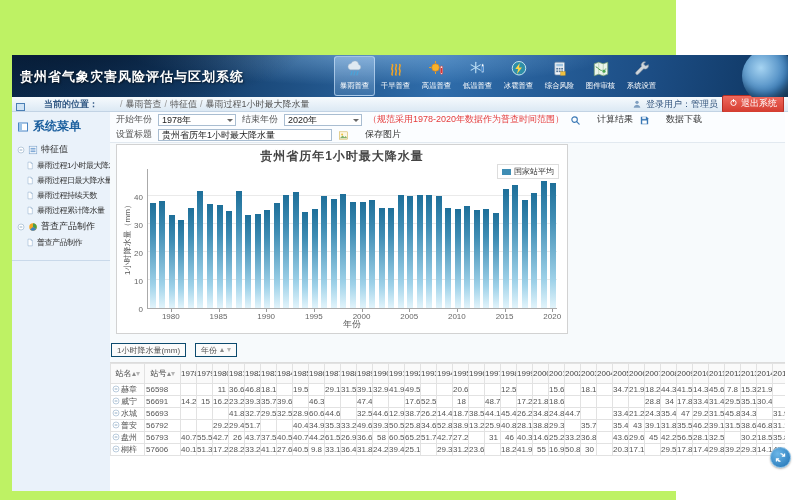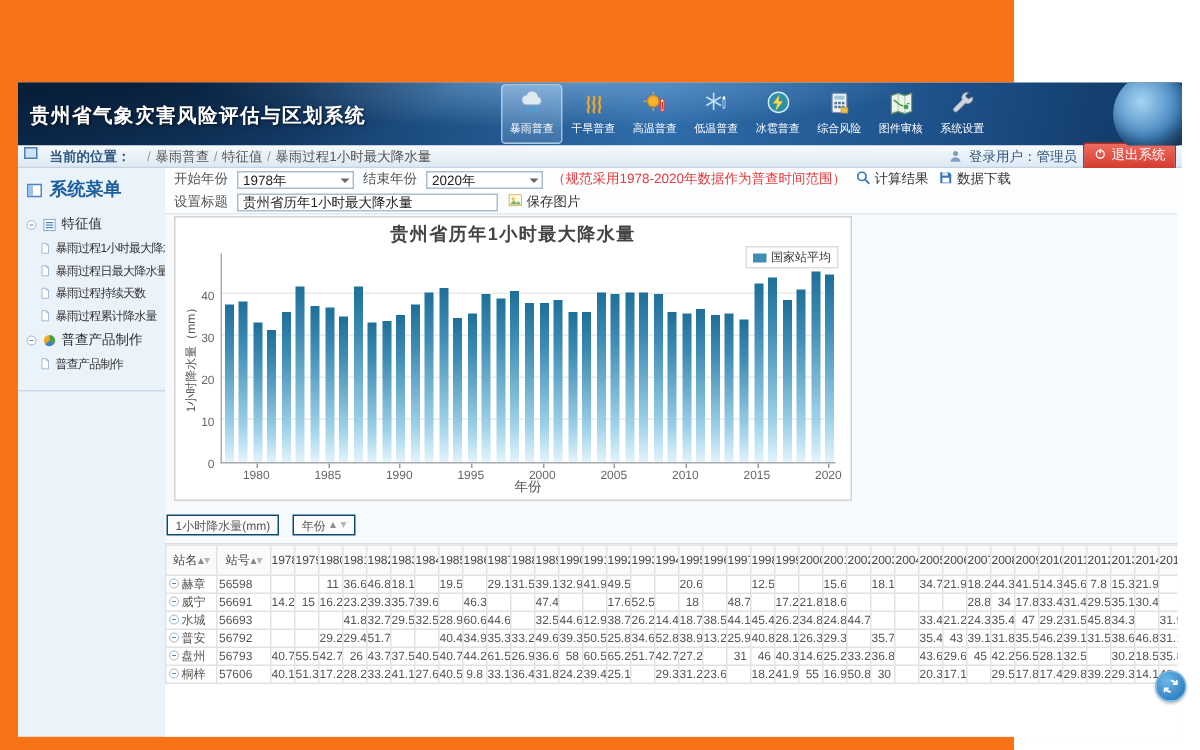--- a/index.html
+++ b/index.html
@@ -1,18 +1,18 @@
 <!DOCTYPE html>
 <html><head>
 <meta charset="utf-8">
 <style>
 *{margin:0;padding:0;box-sizing:border-box}
 html,body{width:800px;height:500px;background:#fff;overflow:hidden;
   font-family:"Liberation Sans","DejaVu Sans",sans-serif}
-.page{position:relative;width:676px;height:500px;background:#f97316}
+.page{position:relative;width:676px;height:500px;background:#bef264}
 .app{position:absolute;left:12px;top:55px;width:776px;height:436px;background:#fff}
 
 
 .banner{position:absolute;left:0;top:0;width:776px;height:42px;overflow:hidden;
   background:linear-gradient(100deg,#0b2a4d 0%,#143e6b 25%,#2f6dab 55%,#1c4d84 82%,#0e3560 100%)}
 .banner::before{content:"";position:absolute;left:120px;top:-34px;width:480px;height:64px;
   background:radial-gradient(ellipse at center,rgba(150,198,240,.5),rgba(150,198,240,0) 72%)}
 .banner::after{content:"";position:absolute;left:-60px;top:-14px;width:360px;height:74px;
   background:radial-gradient(ellipse at 30% 0%,rgba(5,22,44,.85),rgba(5,22,44,0) 70%)}
 .app-title{position:absolute;left:8px;top:13px;z-index:3;color:#fff;font-size:13px;font-weight:bold;
@@ -25,21 +25,21 @@
 .nav-item.active{background:linear-gradient(180deg,rgba(170,205,240,.55),rgba(90,140,190,.45));
   border:1px solid rgba(205,228,250,.65);border-radius:3px}
 .nicon{display:block;width:22px;height:19px;margin:0 auto}
 .nicon svg{display:block;margin:0 auto}
 .nlabel{display:block;font-size:8px;color:#fff;white-space:nowrap;margin-top:1px;transform:scale(.92)}
 
 
 .crumbbar{position:absolute;left:0;top:42px;width:776px;height:15px;
   background:linear-gradient(180deg,#f6fafd,#dce9f4);border-bottom:1px solid #c2d3e4;
   font-size:9px;color:#555;display:flex;align-items:center;justify-content:space-between;padding:0 4px}
-.crumb-left{display:flex;align-items:flex-start;gap:8px}
+.crumb-left{display:flex;align-items:flex-end;gap:19px}
 .loc-icon{width:9px;height:8px;border:1px solid #4a7fb5;background:#cfe3f5;display:inline-block}
 .crumb-label{color:#335a85;font-weight:bold}
 .crumb-items{display:flex;align-items:center}
 .crumb-sep{color:#999;margin:0 3px}
 .crumb-item{color:#555;cursor:pointer}
 .crumb-right{display:flex;align-items:center;gap:4px}
 .uicon svg{vertical-align:-2px}
 .login-label{color:#33557d}
 .logout-btn{background:linear-gradient(180deg,#ef6a5e,#d43c30);color:#fff;border:1px solid #b52e23;
   border-radius:2px;padding:1px 6px 2px;font-size:9px;display:flex;gap:3px;align-items:center;cursor:pointer}
@@ -61,21 +61,21 @@
 .content{position:absolute;left:98px;top:57px;width:675px;height:379px;background:#f7fafc}
 .toolbar{position:absolute;left:0;top:0;width:675px;height:31px;background:#fbfdff;
   border-bottom:1px solid #e2e9f0;font-size:9px;color:#555}
 .tb-row{display:flex;align-items:center;gap:6px;height:15px;padding-left:6px}
 .sel{width:78px;height:12px;border:1px solid #a9bdd1;background:#fff;position:relative;
   padding:0 11px 0 3px;font-size:9px;line-height:10px;color:#222;cursor:pointer}
 .sel::after{content:"";position:absolute;right:2px;top:4px;border:3px solid transparent;border-top-color:#666}
 .inp{width:174px;height:12px;border:1px solid #a9bdd1;background:#fff;padding:0 3px;
   font-size:9px;line-height:10px;color:#222;overflow:hidden;white-space:nowrap}
 .note{color:#e53c3c}
-.lbtn{display:flex;align-items:flex-start;gap:2px;color:#333;cursor:pointer}
+.lbtn{display:flex;align-items:flex-end;gap:16px;color:#333;cursor:pointer}
 .lbtn svg{display:block}
 
 
 .chart-panel{position:absolute;left:6px;top:32px;width:452px;height:190px;background:#fff;
   border:1px solid #d2d2d2}
 .chart-title{position:absolute;top:3px;left:0;width:100%;text-align:center;font-size:12px;
   font-weight:bold;color:#444;letter-spacing:1px}
 .legend{position:absolute;top:19px;right:8px;border:1px solid #ddd;background:#fff;
   display:flex;align-items:center;gap:3px;padding:1px 4px;font-size:8px;color:#333}
 .legend-swatch{width:9px;height:6px;background:#3f8db4;display:inline-block}
@@ -712,21 +712,21 @@
                 <td class="valcell">39.3</td>
                 <td class="valcell">50.5</td>
                 <td class="valcell">25.8</td>
                 <td class="valcell">34.6</td>
                 <td class="valcell">52.8</td>
                 <td class="valcell">38.9</td>
                 <td class="valcell">13.2</td>
                 <td class="valcell">25.9</td>
                 <td class="valcell">40.8</td>
                 <td class="valcell">28.1</td>
-                <td class="valcell">26.3</td>
+                <td class="valcell">38.8</td>
                 <td class="valcell">29.3</td>
                 <td class="valcell"></td>
                 <td class="valcell">35.7</td>
                 <td class="valcell"></td>
                 <td class="valcell">35.4</td>
                 <td class="valcell">43</td>
                 <td class="valcell">39.1</td>
                 <td class="valcell">31.8</td>
                 <td class="valcell">35.5</td>
                 <td class="valcell">46.2</td>

